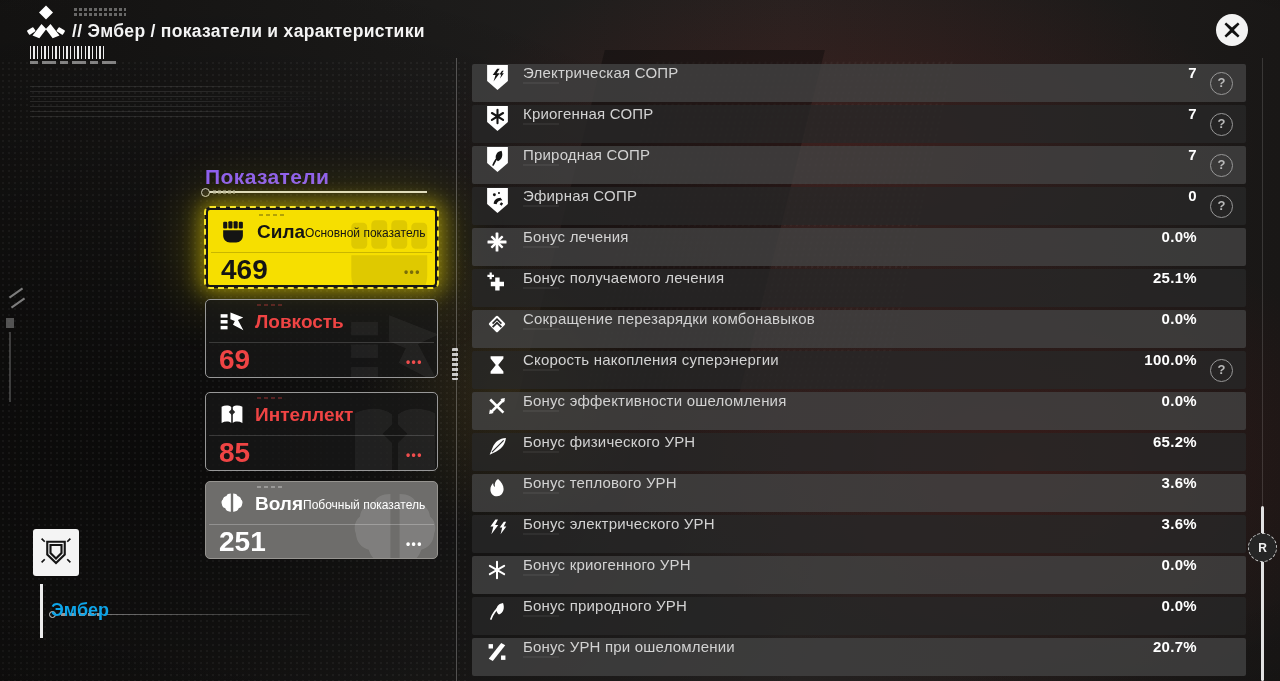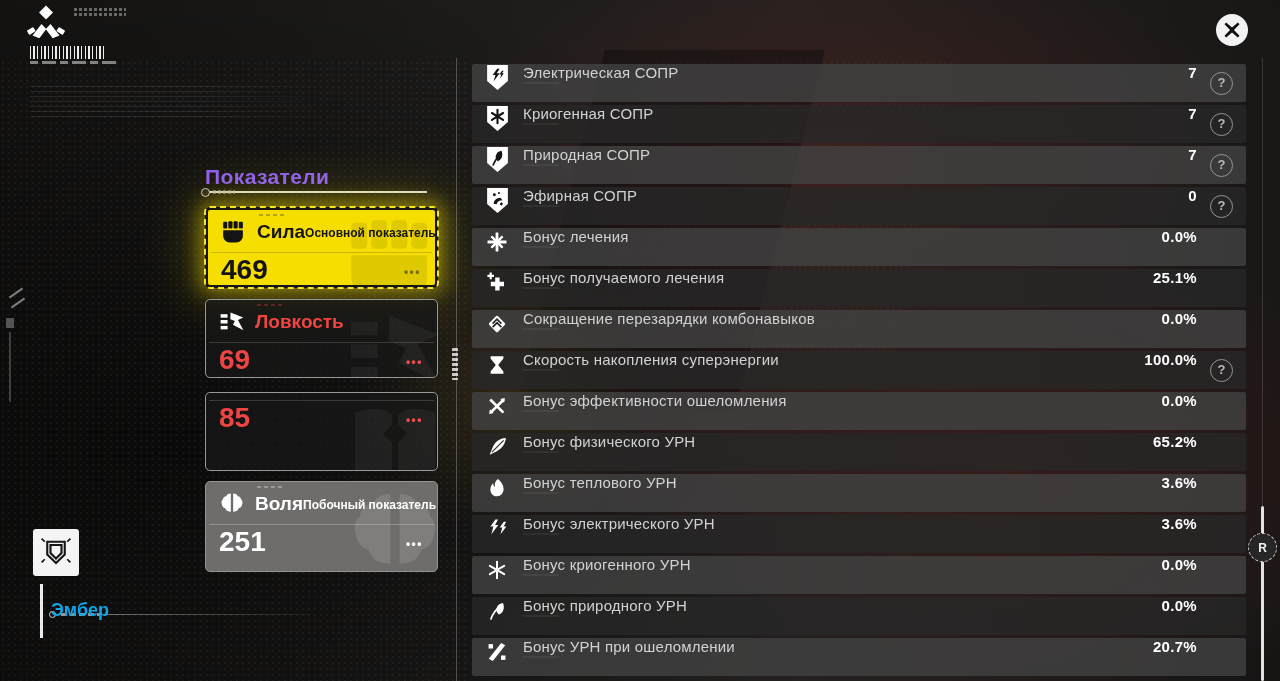--- a/index.html
+++ b/index.html
@@ -68,28 +68,28 @@
 
   .card { position:absolute; left:205px; width:233px; border-radius:5px; overflow:visible; }
   .card-inner { position:relative; width:100%; height:100%; overflow:hidden; border-radius:3px; }
   .card-strength { top:207px; height:81px; background:#f6df00; border:3px solid #161616;
     outline:2px dashed rgba(255,236,40,.95); outline-offset:-1px;
     box-shadow:0 0 20px 5px rgba(255,230,0,.45), 0 0 55px 12px rgba(255,230,0,.22);
     color:#141414; }
   .card-dark { background:rgba(23,23,23,.78); border:1px solid #989898; color:#ef4444; }
   .card-agility  { top:299px; height:79px; }
   .card-intellect{ top:392px; height:79px; }
-  .card-will { top:481px; height:91px; background:#6e6d6b; border:1px solid #969490; color:#fff; }
+  .card-will { top:481px; height:78px; background:#6e6d6b; border:1px solid #969490; color:#fff; }
 
   .card-head { display:flex; align-items:center; padding:9px 15px 0 13px; position:relative; }
   .card-icon { width:26px; height:26px; flex:none; }
   .card-name { font-size:19px; font-weight:bold; margin-left:10px; position:relative; }
   .card-name::before { content:""; position:absolute; left:2px; top:-7px; width:26px; height:2px;
     background:repeating-linear-gradient(90deg, currentColor 0 4px, transparent 4px 7px); opacity:.3; }
-  .card-tag { margin-left:auto; font-size:12px; font-weight:bold; white-space:nowrap; padding-top:2px; }
+  .card-tag { margin-left:auto; font-size:12px; font-weight:normal; white-space:nowrap; padding-top:2px; }
   .card-sep { margin:7px 3px 0 3px; height:1px; background:rgba(255,255,255,.16); }
   .card-strength .card-sep { background:rgba(0,0,0,.18); }
   .card-will .card-sep { background:rgba(255,255,255,.25); }
   .card-valrow { display:flex; align-items:flex-end; padding:1px 14px 0 13px; }
   .card-value { font-size:28px; font-weight:bold; line-height:1.12; }
   .card-more { margin-left:auto; font-size:12px; font-weight:bold; letter-spacing:1.5px; padding-bottom:6px; }
   .card-wm { position:absolute; right:-8px; top:2px; width:100px; height:100px; pointer-events:none; }
   .card-strength .card-wm { color:#cdb600; opacity:.55; }
   .card-dark .card-wm { color:#ffffff; opacity:.05; }
   .card-will .card-wm { color:#ffffff; opacity:.12; }
@@ -282,20 +282,21 @@
   <div class="dark-shape"></div>
   <div class="olive-blob"></div>
   <div class="vignette"></div>
 
   <div class="logo">
       <svg width="40" height="42">
         <use href="#sym-logo"></use>
       </svg>
     </div>
   <div class="tiny-bars"></div>
+  <div class="app-title">// Эмбер / показатели и характеристики</div>
   <div class="barcode"></div>
   <div class="barcode-caption"></div>
   <div class="microtext"></div>
   <div class="fold-marks">
       <i></i>
       <i></i>
       <i></i>
       <i></i>
     </div>
   <button class="close-btn">
@@ -356,20 +357,28 @@
     </div>
   </div>
 
   <div class="card card-dark card-intellect">
     <div class="card-inner">
       <div class="card-wm">
           <svg width="100" height="100" viewBox="0 0 24 24" fill="currentColor">
             <use href="#sym-intellect"></use>
           </svg>
         </div>
+      <div class="card-head">
+        <span class="card-icon">
+            <svg width="26" height="26" viewBox="0 0 24 24" style="color:#fff">
+              <use href="#sym-intellect"></use>
+            </svg>
+          </span>
+        <span class="card-name">Интеллект</span>
+      </div>
       <div class="card-sep"></div>
       <div class="card-valrow">
         <span class="card-value">85</span>
         <span class="card-more">•••</span>
       </div>
     </div>
   </div>
 
   <div class="card card-will">
     <div class="card-inner">

